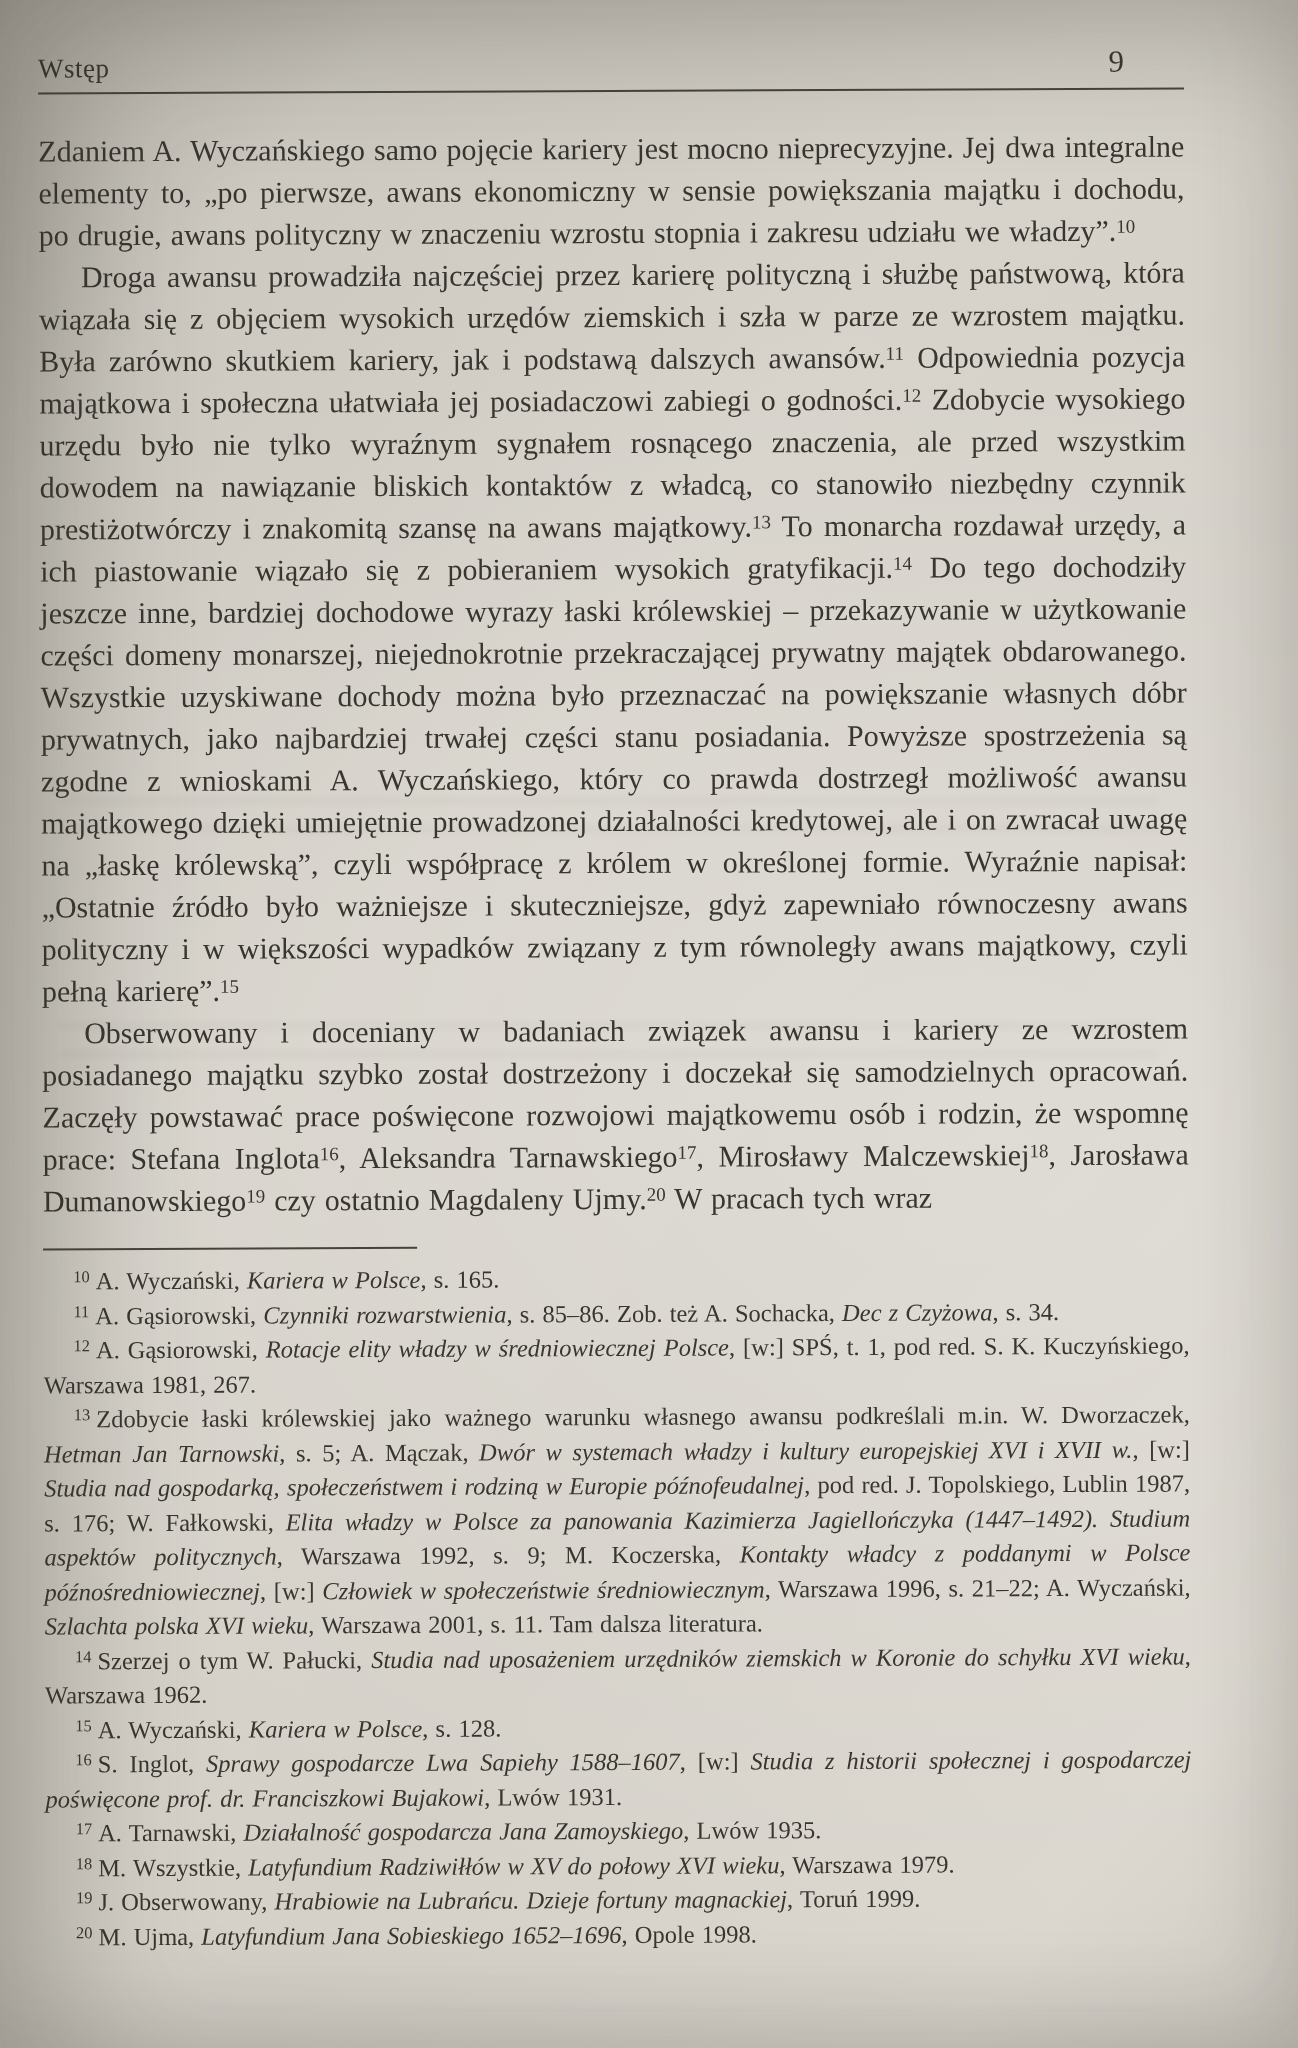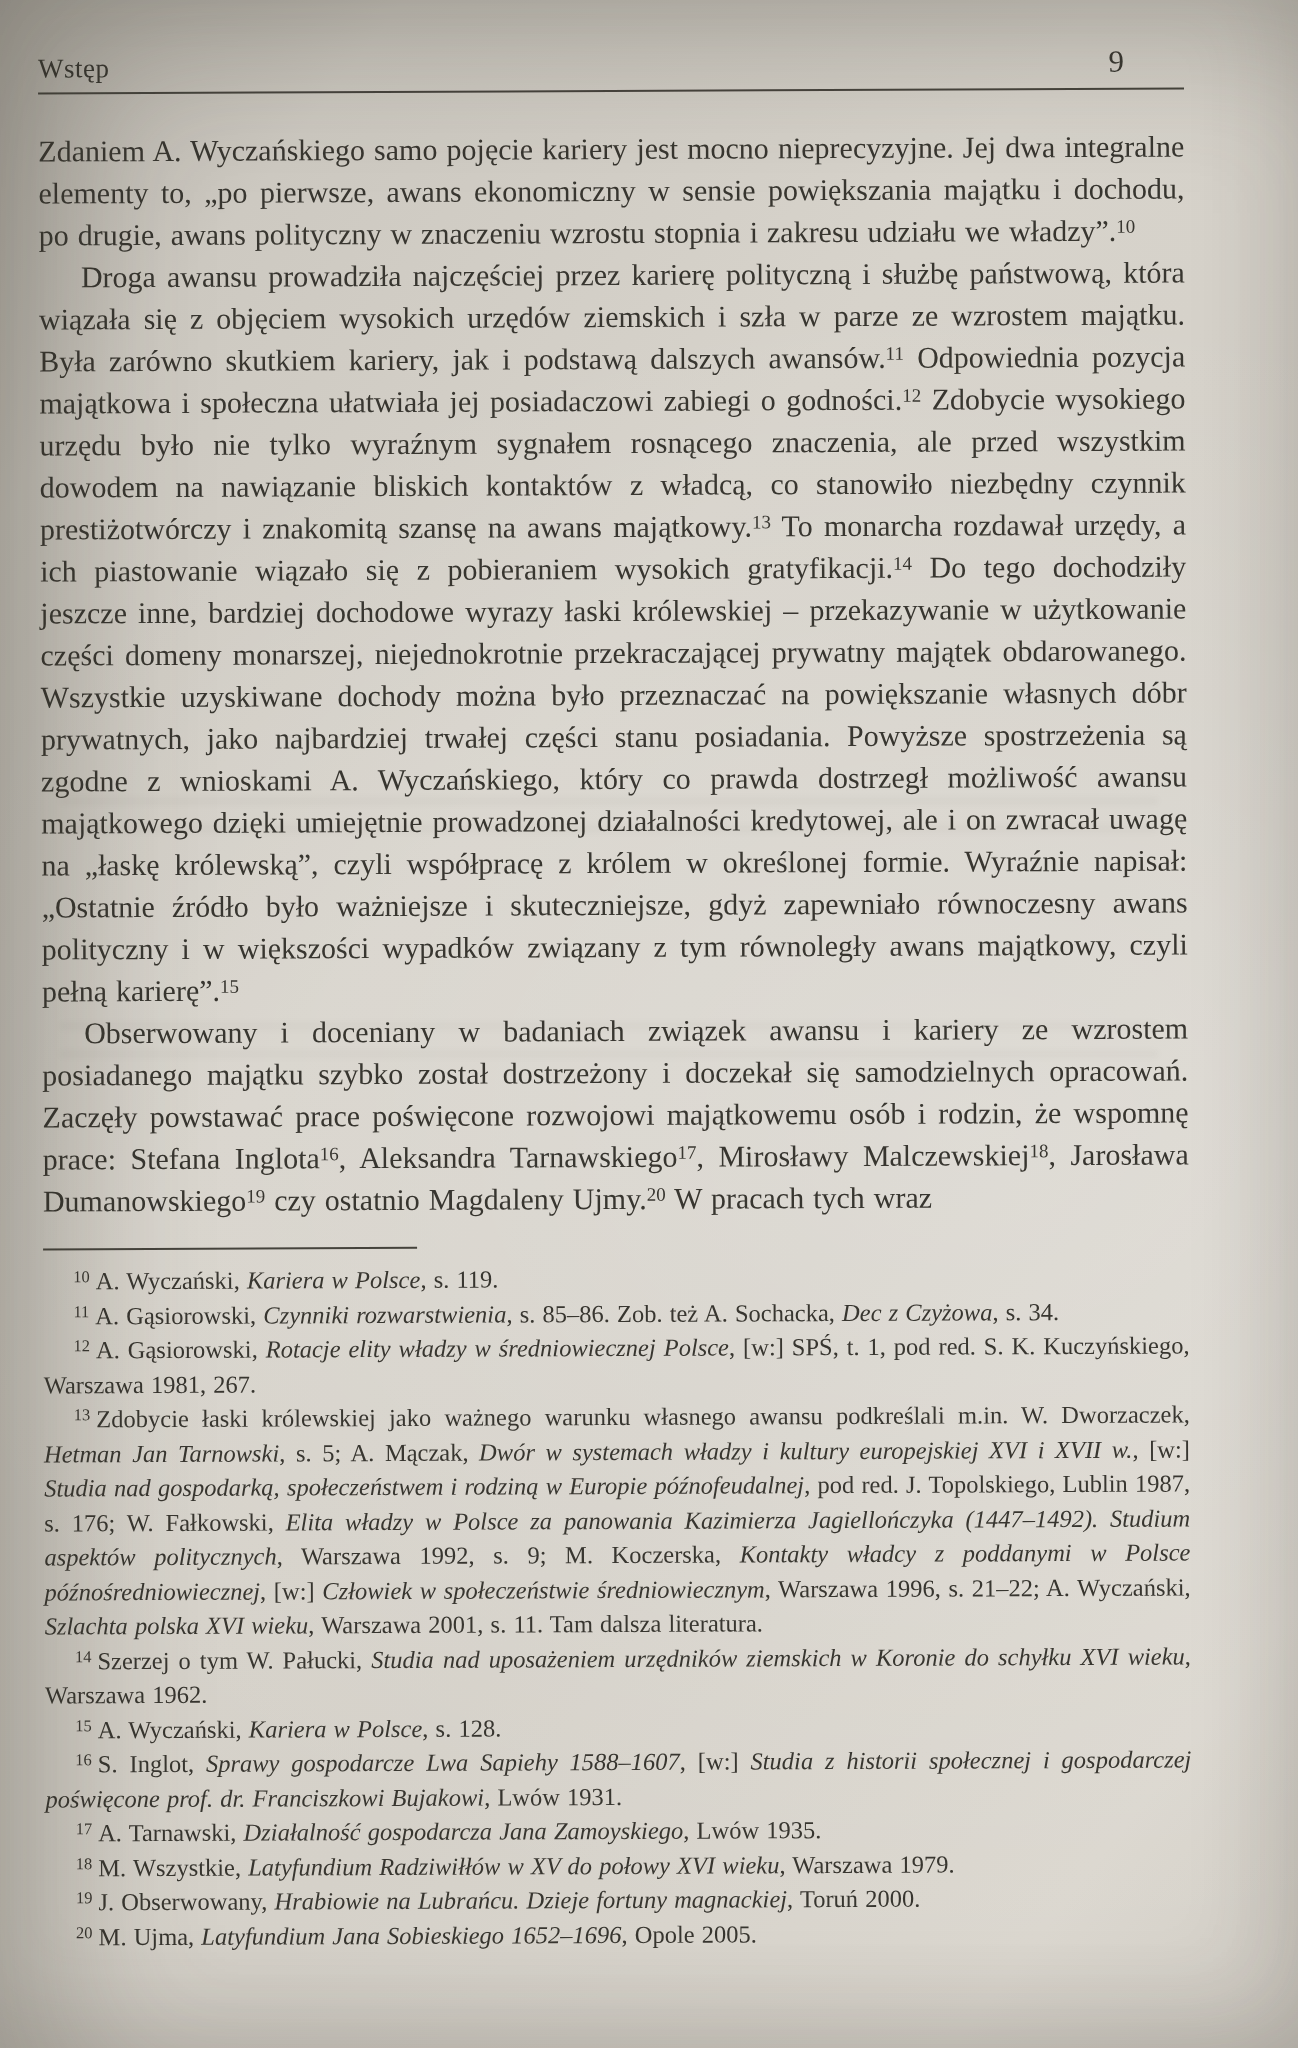--- a/index.html
+++ b/index.html
@@ -68,28 +68,28 @@
 
     <div class="body-text" id="body-text">
         <p class=""><span>Zdaniem A. Wyczańskiego samo pojęcie kariery jest mocno nieprecyzyjne. Jej dwa integralne elementy to, „po pierwsze, awans ekonomiczny w sensie powiększania majątku i dochodu, po drugie, awans polityczny w znaczeniu wzrostu stopnia i zakresu udziału we władzy”.</span><sup class="fnref">10</sup></p>
         <p class="indent"><span>Droga awansu prowadziła najczęściej przez karierę polityczną i służbę państwową, która wiązała się z objęciem wysokich urzędów ziemskich i szła w parze ze wzrostem majątku. Była zarówno skutkiem kariery, jak i podstawą dalszych awansów.</span><sup class="fnref">11</sup><span> Odpowiednia pozycja majątkowa i społeczna ułatwiała jej posiadaczowi zabiegi o godności.</span><sup class="fnref">12</sup><span> Zdobycie wysokiego urzędu było nie tylko wyraźnym sygnałem rosnącego znaczenia, ale przed wszystkim dowodem na nawiązanie bliskich kontaktów z władcą, co stanowiło niezbędny czynnik prestiżotwórczy i znakomitą szansę na awans majątkowy.</span><sup class="fnref">13</sup><span> To monarcha rozdawał urzędy, a ich piastowanie wiązało się z pobieraniem wysokich gratyfikacji.</span><sup class="fnref">14</sup><span> Do tego dochodziły jeszcze inne, bardziej dochodowe wyrazy łaski królewskiej – przekazywanie w użytkowanie części domeny monarszej, niejednokrotnie przekraczającej prywatny majątek obdarowanego. Wszystkie uzyskiwane dochody można było przeznaczać na powiększanie własnych dóbr prywatnych, jako najbardziej trwałej części stanu posiadania. Powyższe spostrzeżenia są zgodne z wnioskami A. Wyczańskiego, który co prawda dostrzegł możliwość awansu majątkowego dzięki umiejętnie prowadzonej działalności kredytowej, ale i on zwracał uwagę na „łaskę królewską”, czyli współpracę z królem w określonej formie. Wyraźnie napisał: „Ostatnie źródło było ważniejsze i skuteczniejsze, gdyż zapewniało równoczesny awans polityczny i w większości wypadków związany z tym równoległy awans majątkowy, czyli pełną karierę”.</span><sup class="fnref">15</sup></p>
         <p class="indent"><span>Obserwowany i doceniany w badaniach związek awansu i kariery ze wzrostem posiadanego majątku szybko został dostrzeżony i doczekał się samodzielnych opracowań. Zaczęły powstawać prace poświęcone rozwojowi majątkowemu osób i rodzin, że wspomnę prace: Stefana Inglota</span><sup class="fnref">16</sup><span>, Aleksandra Tarnawskiego</span><sup class="fnref">17</sup><span>, Mirosławy Malczewskiej</span><sup class="fnref">18</sup><span>, Jarosława Dumanowskiego</span><sup class="fnref">19</sup><span> czy ostatnio Magdaleny Ujmy.</span><sup class="fnref">20</sup><span> W pracach tych wraz</span></p>
       </div>
 
     <div class="footnotes">
       <div class="fn-rule"></div>
       <div id="footnote-list">
-          <p><sup class="fnnum">10</sup><span>A. Wyczański, </span><span class="italic">Kariera w Polsce</span><span>, s. 119.</span></p>
+          <p><sup class="fnnum">10</sup><span>A. Wyczański, </span><span class="italic">Kariera w Polsce</span><span>, s. 165.</span></p>
           <p><sup class="fnnum">11</sup><span>A. Gąsiorowski, </span><span class="italic">Czynniki rozwarstwienia</span><span>, s. 85–86. Zob. też A. Sochacka, </span><span class="italic">Dec z Czyżowa</span><span>, s. 34.</span></p>
           <p><sup class="fnnum">12</sup><span>A. Gąsiorowski, </span><span class="italic">Rotacje elity władzy w średniowiecznej Polsce</span><span>, [w:] SPŚ, t. 1, pod red. S. K. Kuczyńskiego, Warszawa 1981, 267.</span></p>
           <p><sup class="fnnum">13</sup><span>Zdobycie łaski królewskiej jako ważnego warunku własnego awansu podkreślali m.in. W. Dworzaczek, </span><span class="italic">Hetman Jan Tarnowski</span><span>, s. 5; A. Mączak, </span><span class="italic">Dwór w systemach władzy i kultury europejskiej XVI i XVII w.</span><span>, [w:] </span><span class="italic">Studia nad gospodarką, społeczeństwem i rodziną w Europie późnofeudalnej</span><span>, pod red. J. Topolskiego, Lublin 1987, s. 176; W. Fałkowski, </span><span class="italic">Elita władzy w Polsce za panowania Kazimierza Jagiellończyka (1447–1492). Studium aspektów politycznych</span><span>, Warszawa 1992, s. 9; M. Koczerska, </span><span class="italic">Kontakty władcy z poddanymi w Polsce późnośredniowiecznej</span><span>, [w:] </span><span class="italic">Człowiek w społeczeństwie średniowiecznym</span><span>, Warszawa 1996, s. 21–22; A. Wyczański, </span><span class="italic">Szlachta polska XVI wieku</span><span>, Warszawa 2001, s. 11. Tam dalsza literatura.</span></p>
           <p><sup class="fnnum">14</sup><span>Szerzej o tym W. Pałucki, </span><span class="italic">Studia nad uposażeniem urzędników ziemskich w Koronie do schyłku XVI wieku</span><span>, Warszawa 1962.</span></p>
           <p><sup class="fnnum">15</sup><span>A. Wyczański, </span><span class="italic">Kariera w Polsce</span><span>, s. 128.</span></p>
           <p><sup class="fnnum">16</sup><span>S. Inglot, </span><span class="italic">Sprawy gospodarcze Lwa Sapiehy 1588–1607</span><span>, [w:] </span><span class="italic">Studia z historii społecznej i gospodarczej poświęcone prof. dr. Franciszkowi Bujakowi</span><span>, Lwów 1931.</span></p>
           <p><sup class="fnnum">17</sup><span>A. Tarnawski, </span><span class="italic">Działalność gospodarcza Jana Zamoyskiego</span><span>, Lwów 1935.</span></p>
           <p><sup class="fnnum">18</sup><span>M. Wszystkie, </span><span class="italic">Latyfundium Radziwiłłów w XV do połowy XVI wieku</span><span>, Warszawa 1979.</span></p>
-          <p><sup class="fnnum">19</sup><span>J. Obserwowany, </span><span class="italic">Hrabiowie na Lubrańcu. Dzieje fortuny magnackiej</span><span>, Toruń 2000.</span></p>
-          <p><sup class="fnnum">20</sup><span>M. Ujma, </span><span class="italic">Latyfundium Jana Sobieskiego 1652–1696</span><span>, Opole 2005.</span></p>
+          <p><sup class="fnnum">19</sup><span>J. Obserwowany, </span><span class="italic">Hrabiowie na Lubrańcu. Dzieje fortuny magnackiej</span><span>, Toruń 1999.</span></p>
+          <p><sup class="fnnum">20</sup><span>M. Ujma, </span><span class="italic">Latyfundium Jana Sobieskiego 1652–1696</span><span>, Opole 1998.</span></p>
         </div>
     </div>
 
   </div>
 </div>
 
 </body></html>

